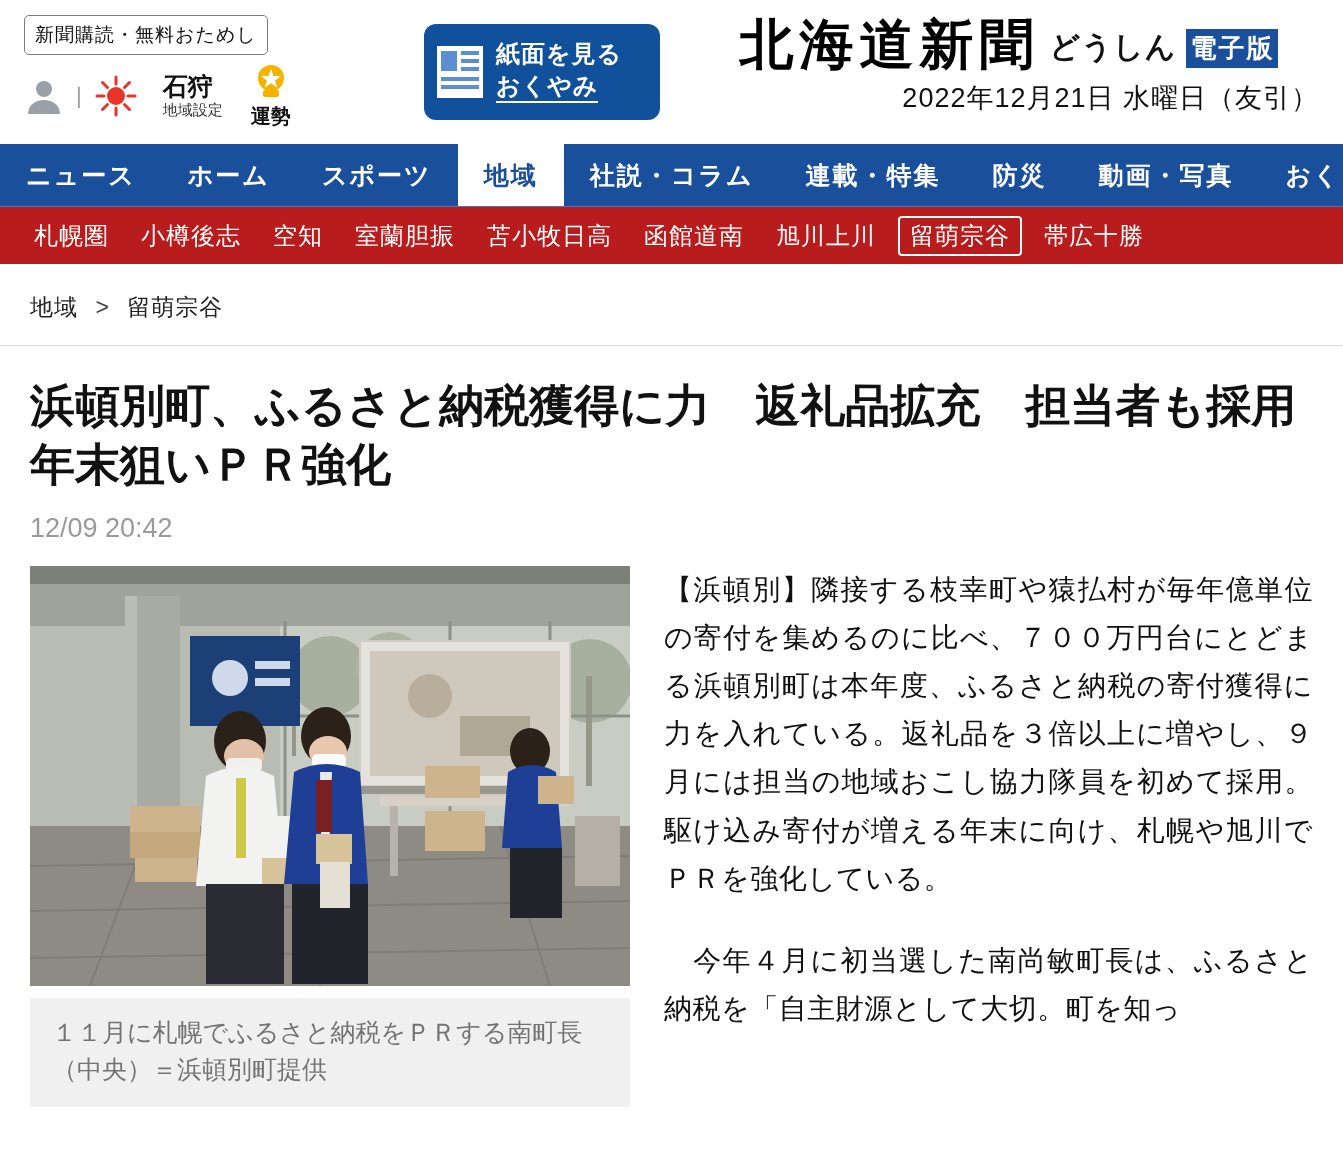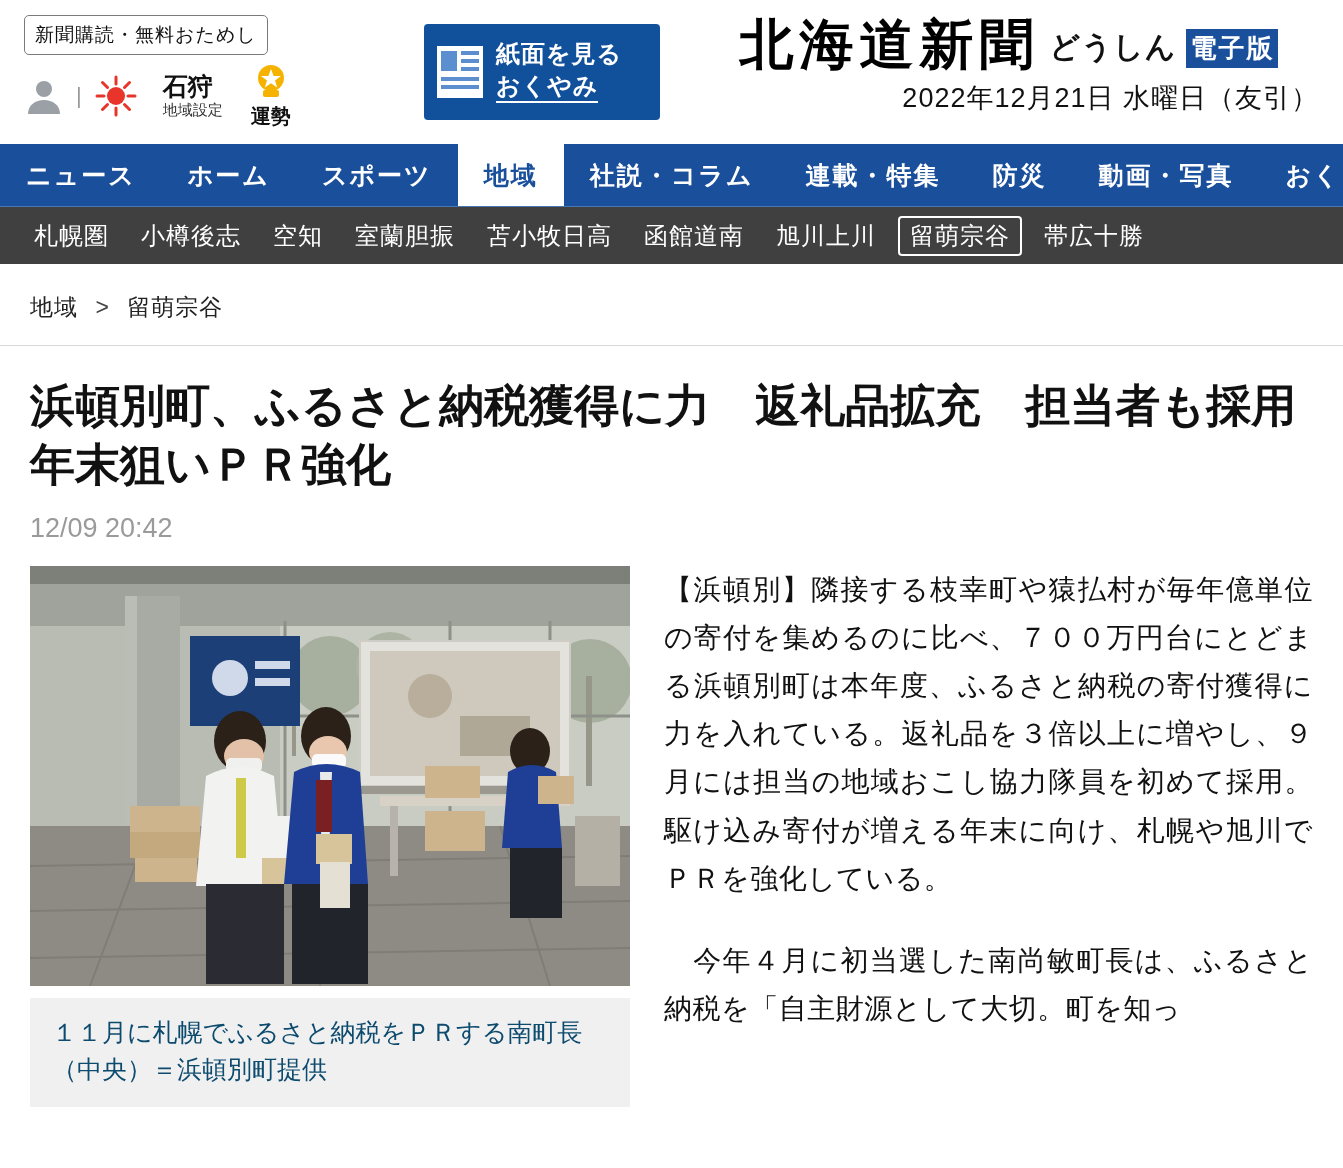--- a/index.html
+++ b/index.html
@@ -66,21 +66,21 @@
     margin-left: 18px;
   }
   .fortune-icon { width: 38px; height: 38px; display:block; }
   .fortune-label { font-size: 20px; font-weight: bold; color:#111; margin-top:2px; }
 
   .paper-button {
     background: #11509b;
     color: #fff;
     width: 236px;
     height: 96px;
-    border-radius: 4px;
+    border-radius: 12px;
     display: flex;
     align-items: center;
     padding: 0 10px;
     gap: 10px;
     margin-left: 40px;
   }
   .paper-icon { width: 52px; height: 62px; flex: none; }
   .paper-labels { display:flex; flex-direction:column; gap:6px; }
   .paper-line {
     font-size: 24px;
@@ -148,21 +148,21 @@
     letter-spacing: 2px;
     white-space: nowrap;
   }
   .nav-primary .nav-item.active {
     background: #ffffff;
     color: #1a4f9c;
   }
 
   
   .nav-secondary {
-    background: #404040;
+    background: #b91c1c;
     border-top: 1px solid #4876b3;
     height: 58px;
     display: flex;
     align-items: center;
     padding-left: 18px;
     overflow: hidden;
   }
   .nav-secondary .sub-item {
     color: #fff;
     font-size: 24px;
@@ -218,21 +218,21 @@
     display: block;
     background: #6d6a63;
     overflow: hidden;
     position: relative;
   }
   .caption {
     background: #f0f0f0;
     padding: 16px 18px 18px 22px;
     font-size: 25px;
     line-height: 1.5;
-    color: #0c4a6e;
+    color: #737373;
     width: 600px;
     margin-top: 12px;
   }
 
   .para {
     font-size: 28px;
     line-height: 1.72;
     color: #111;
     margin: 0 0 34px 0;
     text-align: justify;

